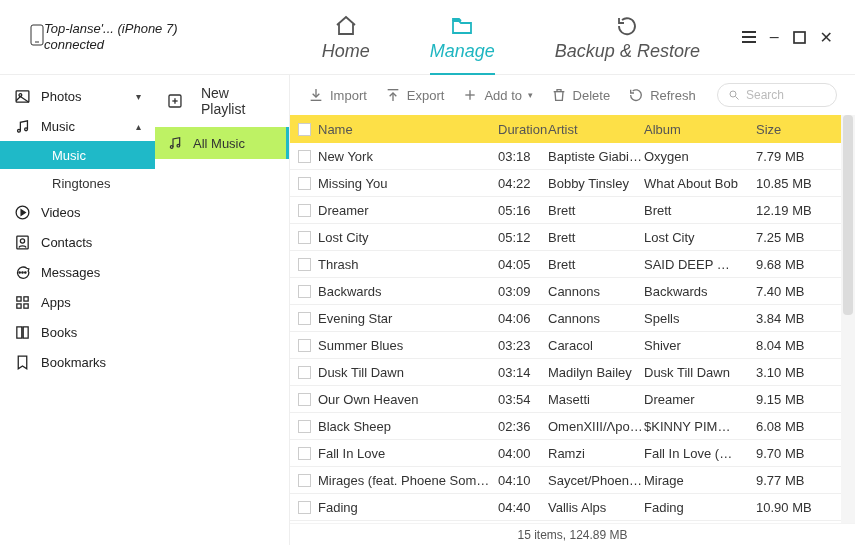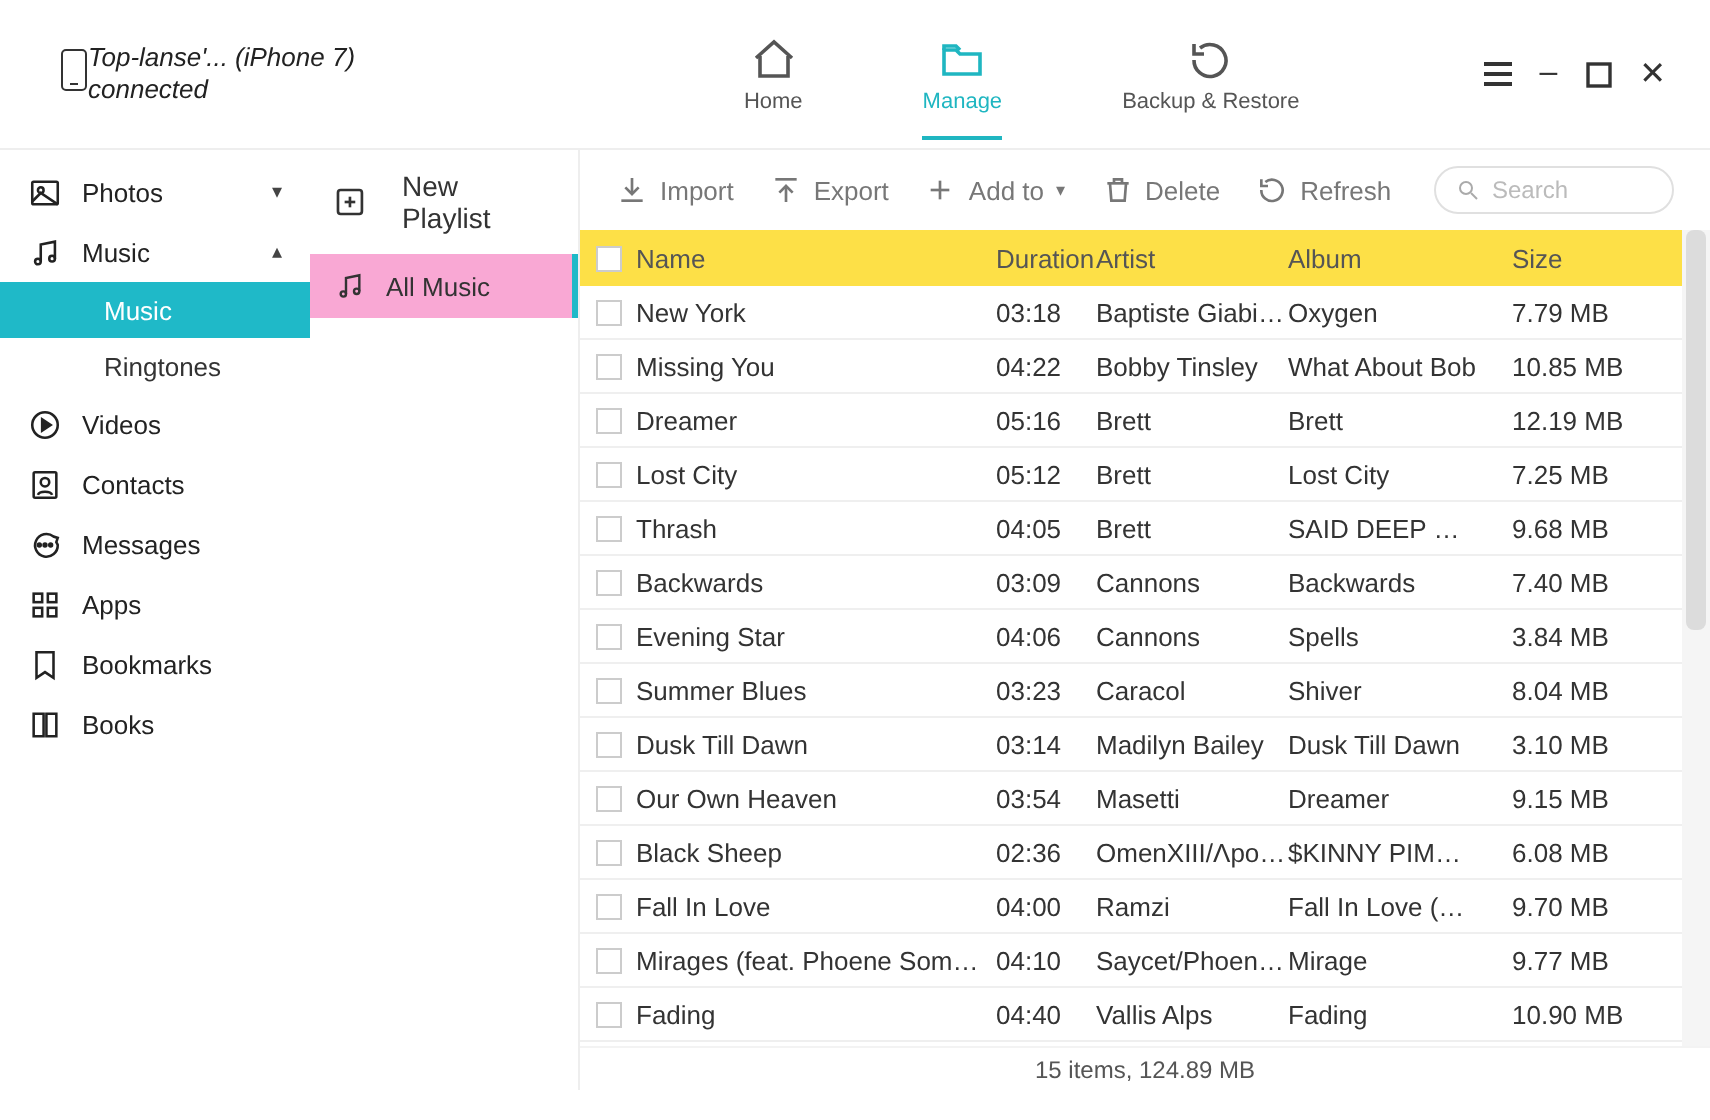--- a/index.html
+++ b/index.html
@@ -7,21 +7,21 @@
   .app { width: 855px; height: 560px; background: #fff; box-shadow: 0 0 10px rgba(0,0,0,0.06); }
 
   
   .topbar { height: 75px; display: flex; align-items: center; border-bottom: 1px solid #eee; }
   .device { display: flex; align-items: center; padding-left: 30px; width: 280px; font-style: italic; }
   .device-icon svg { width: 14px; height: 22px; stroke: #333; fill:none; }
   .device-text { font-size: 13px; color: #222; line-height: 1.2; }
   .mainnav { display: flex; gap: 60px; align-items: flex-start; flex: 1; justify-content: center; padding-top: 14px; }
   .nav-item { display: flex; flex-direction: column; align-items: center; gap: 3px; cursor: pointer; color: #555; }
   .nav-item svg { width: 24px; height: 24px; stroke: #555; fill:none; stroke-width:1.8; }
-  .nav-item span { font-size: 11px; }
+  .nav-item span { font-size: 18px; font-style: italic; }
   .nav-item.active span { color: #1fb6c1; }
   .nav-item.active svg { stroke: #1fb6c1; }
   .nav-item.active { border-bottom: 2px solid #1fb6c1; padding-bottom: 11px; }
 
   .winctrl { display: flex; gap: 14px; padding-right: 22px; align-items:center; }
   .winctrl span { font-size: 16px; color:#333; cursor:pointer; display:inline-flex; align-items:center; justify-content:center; }
   .winctrl .hamb { display:inline-flex; flex-direction:column; gap:3px;}
   .winctrl .hamb i { display:block; width:14px; height:2px; background:#333;}
 
   
@@ -29,21 +29,21 @@
   .sidebar { width: 155px; border-right: 0; padding-top: 6px;}
   .s-item { display:flex; align-items:center; gap:10px; height: 30px; padding:0 14px 0 14px; font-size:13px; color:#222; cursor:pointer; position:relative;}
   .s-item svg { width:17px; height:17px; stroke:#222; fill:none; stroke-width:1.8;}
   .s-item .chev { margin-left:auto; font-size:10px; color:#444;}
   .s-sub { padding-left: 52px; height:28px; display:flex; align-items:center; font-size:13px; color:#333; cursor:pointer;}
   .s-sub.active { background:#1fb9c8; color:#fff;}
 
   .midcol { width: 135px; border-right:1px solid #eee;}
   .newpl { display:flex; align-items:center; gap:18px; padding:10px 12px; font-size:14px; color:#333; cursor:pointer;}
   .newpl svg { width:16px; height:16px; stroke:#333; stroke-width:2; fill:none;}
-  .allmusic { display:flex; align-items:center; gap:10px; padding:8px 12px; background:#f9a8d4; font-size:13px; color:#333; border-right:3px solid #1fb9c8; cursor:pointer;}
+  .allmusic { display:flex; align-items:center; gap:10px; padding:8px 12px; background:#bef264; font-size:13px; color:#333; border-right:3px solid #1fb9c8; cursor:pointer;}
   .allmusic svg{ width:16px; height:16px; stroke:#333; fill:none; stroke-width:1.8;}
 
   .main { flex:1; display:flex; flex-direction:column;}
   .toolbar { display:flex; align-items:center; gap:18px; padding:8px 18px; color:#777; border-bottom:0;}
   .tb { display:flex; align-items:center; gap:6px; font-size:13px; cursor:pointer;}
   .tb svg { width:16px; height:16px; stroke:#777; fill:none; stroke-width:2;}
   .search-box { margin-left:auto; display:flex; align-items:center; gap:6px; border:1px solid #e0e0e0; border-radius:14px; padding:4px 10px; width:120px;}
   .search-box svg { width:14px; height:14px; stroke:#aaa; fill:none; stroke-width:2;}
   .search-box input { border:none; outline:none; font-size:12px; width:80px; color:#333;}
   .search-box input::placeholder{ color:#bbb;}
@@ -176,29 +176,29 @@
         <svg viewBox="0 0 24 24">
             <rect x="4" y="4" width="6" height="6"></rect>
             <rect x="14" y="4" width="6" height="6"></rect>
             <rect x="4" y="14" width="6" height="6"></rect>
             <rect x="14" y="14" width="6" height="6"></rect>
           </svg>
         <span>Apps</span>
       </div>
       <div class="s-item">
         <svg viewBox="0 0 24 24">
+            <path d="M4 4h7v16H4zM13 4h7v16h-7z"></path>
+          </svg>
+        <span>Books</span>
+      </div>
+      <div class="s-item">
+        <svg viewBox="0 0 24 24">
             <path d="M6 3h12v18l-6-4-6 4z"></path>
           </svg>
         <span>Bookmarks</span>
-      </div>
-      <div class="s-item">
-        <svg viewBox="0 0 24 24">
-            <path d="M4 4h7v16H4zM13 4h7v16h-7z"></path>
-          </svg>
-        <span>Books</span>
       </div>
     </div>
 
     <div class="midcol">
       <div class="newpl">
         <svg viewBox="0 0 24 24">
             <rect x="3" y="3" width="18" height="18" rx="2"></rect>
             <line x1="12" y1="8" x2="12" y2="16"></line>
             <line x1="8" y1="12" x2="16" y2="12"></line>
           </svg>

